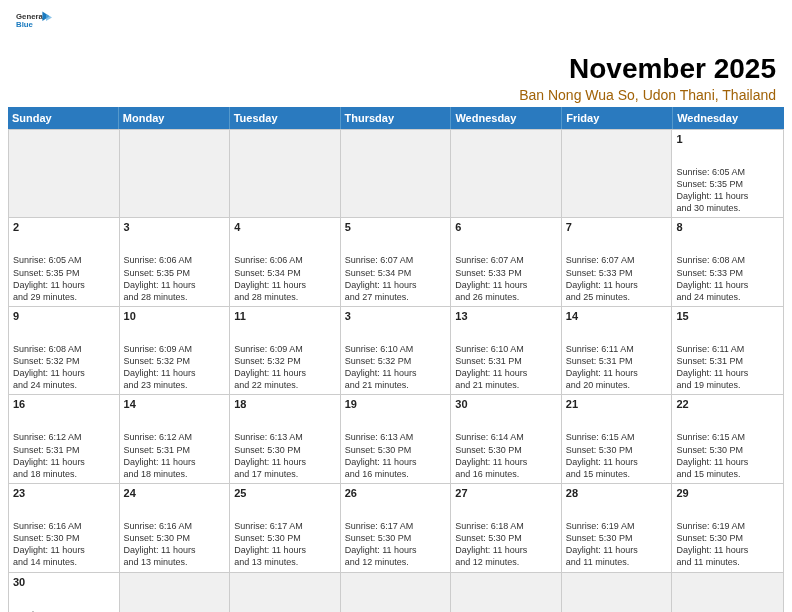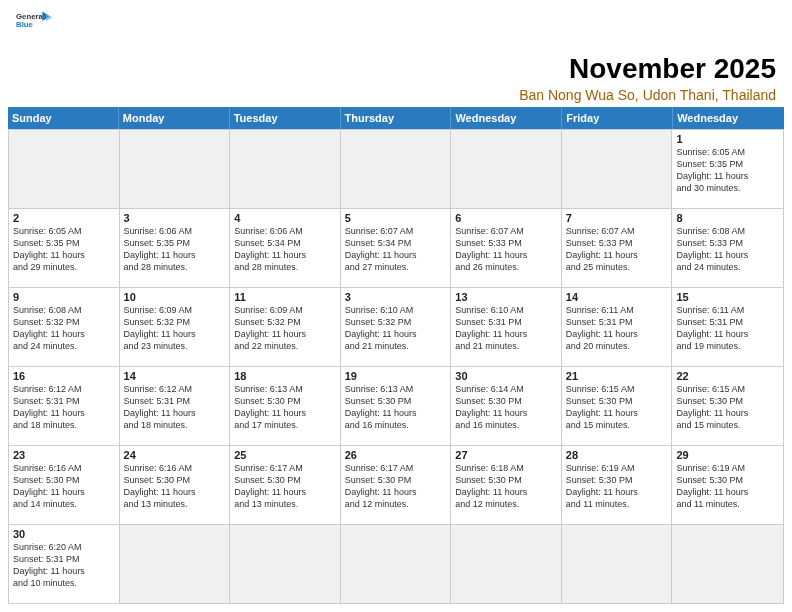--- a/index.html
+++ b/index.html
@@ -98,20 +98,21 @@
     .day-number {
       font-size: 11px;
       font-weight: bold;
       color: #222;
       margin-bottom: 1px;
     }
     .cell-info {
       font-size: 9px;
       color: #333;
       line-height: 1.35;
+      margin-top: 20px;
     }
   </style>
 </head>
 <body>
 
 <div class="page">
   <div class="header">
     <div class="logo">
       <svg class="logo-icon" viewBox="0 0 60 36" xmlns="http://www.w3.org/2000/svg">
         <text x="0" y="14" font-size="13" font-weight="bold" fill="#333" font-family="Arial">General</text>

